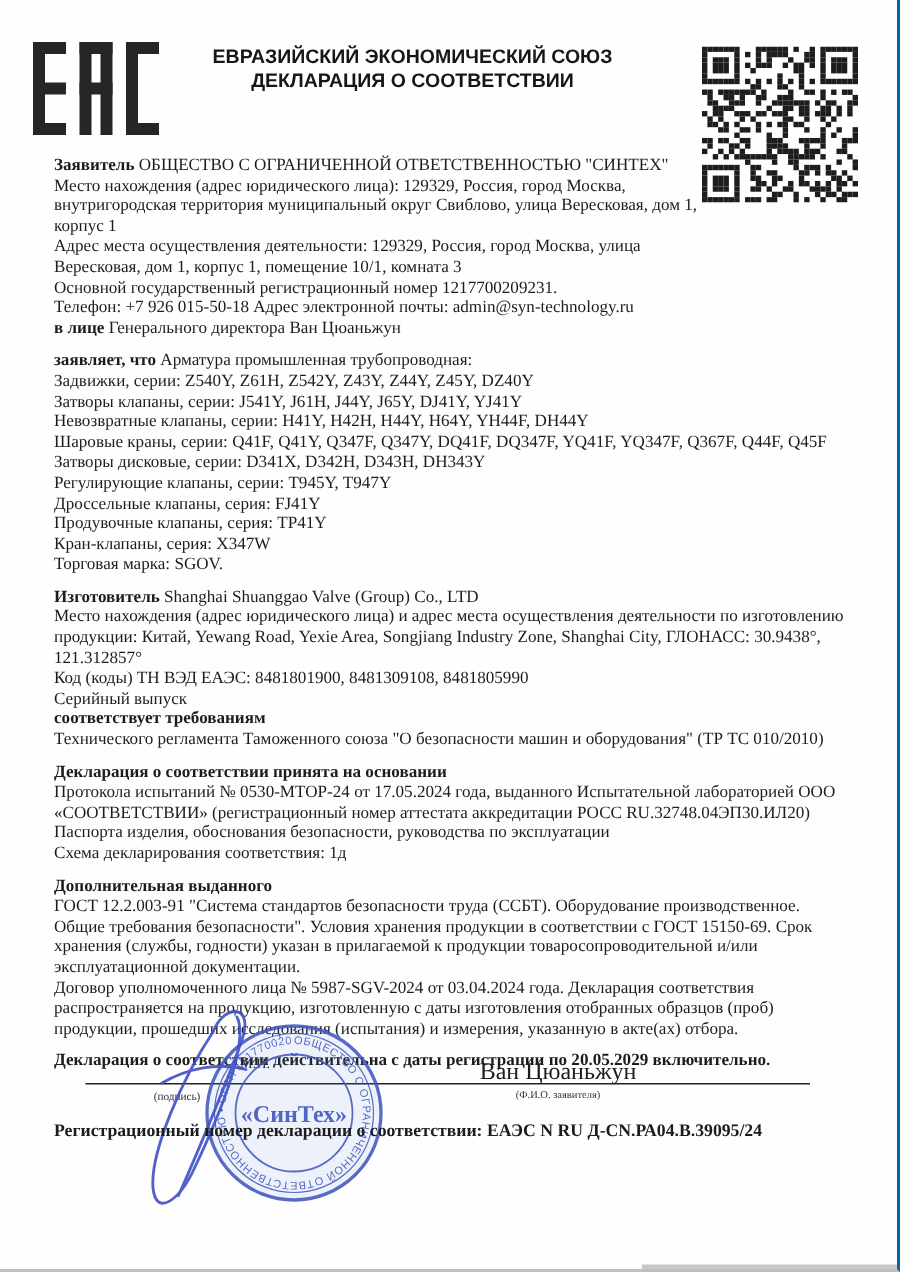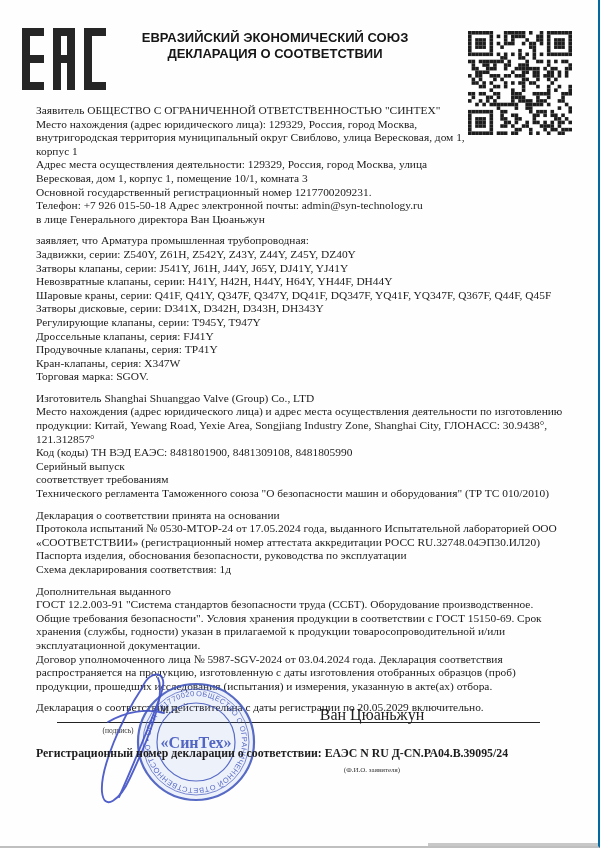--- a/index.html
+++ b/index.html
@@ -16,28 +16,28 @@
     position:absolute;left:110px;top:30px;width:330px;text-align:center;
     font-family:"Liberation Sans", sans-serif;font-weight:bold;
     font-size:13px;line-height:16px;color:#161616;
   }
   .qr{position:absolute;left:468px;top:31px;width:104px;height:104px;}
   
   .body{position:absolute;left:36px;top:104px;width:556px;}
   .block{margin-top:8px;}
   .block:first-child{margin-top:0;}
   .line{font-size:11.4px;line-height:13.6px;white-space:nowrap;}
-  .line .b{font-weight:normal;}
+  .line .b{font-weight:bold;}
   .line.allbold{font-weight:bold;}
   
   .sig-line{position:absolute;left:57px;top:722px;width:483px;border-top:1.2px solid #222;}
   .mp{position:absolute;left:160px;top:705px;font-size:9.5px;color:#222;}
   .sign-label{position:absolute;left:88px;top:726px;width:60px;text-align:center;font-size:7.5px;color:#333;}
   .fio-name{position:absolute;left:272px;top:706px;width:200px;text-align:center;font-size:16px;color:#1c1c1c;}
-  .fio-label{position:absolute;left:272px;top:726px;width:200px;text-align:center;font-size:7px;color:#333;margin-top:40px;}
+  .fio-label{position:absolute;left:272px;top:726px;width:200px;text-align:center;font-size:7px;color:#333;}
   .stamp-svg{position:absolute;left:70px;top:660px;width:280px;height:160px;}
   
   .reg{position:absolute;left:36px;width:556px;font-weight:bold;font-size:11.8px;white-space:nowrap;}
   .reg.num{top:746px;}
   .reg.date{top:766px;}
   .scan-smudge{position:absolute;right:0;bottom:0;width:170px;height:3px;background:#9a9a9a;opacity:.55;}
 </style>
 </head>
 <body>
 

